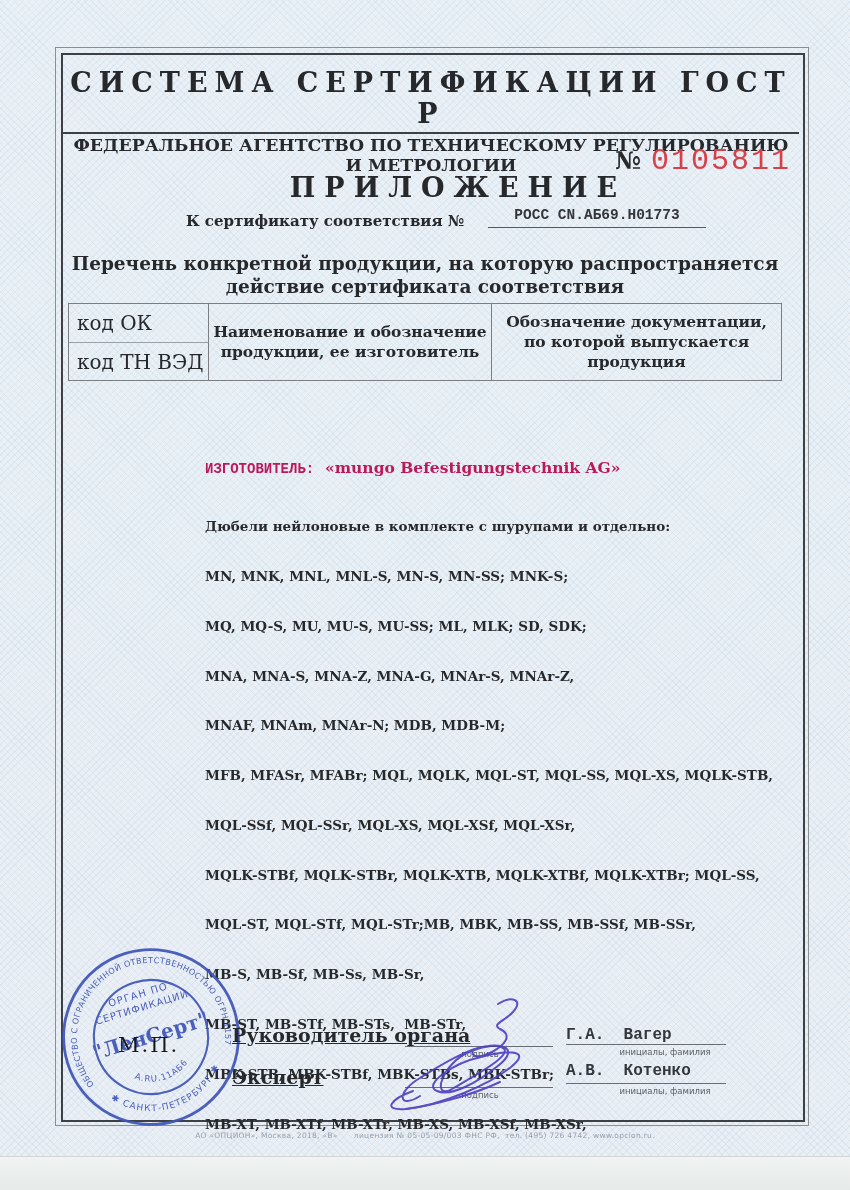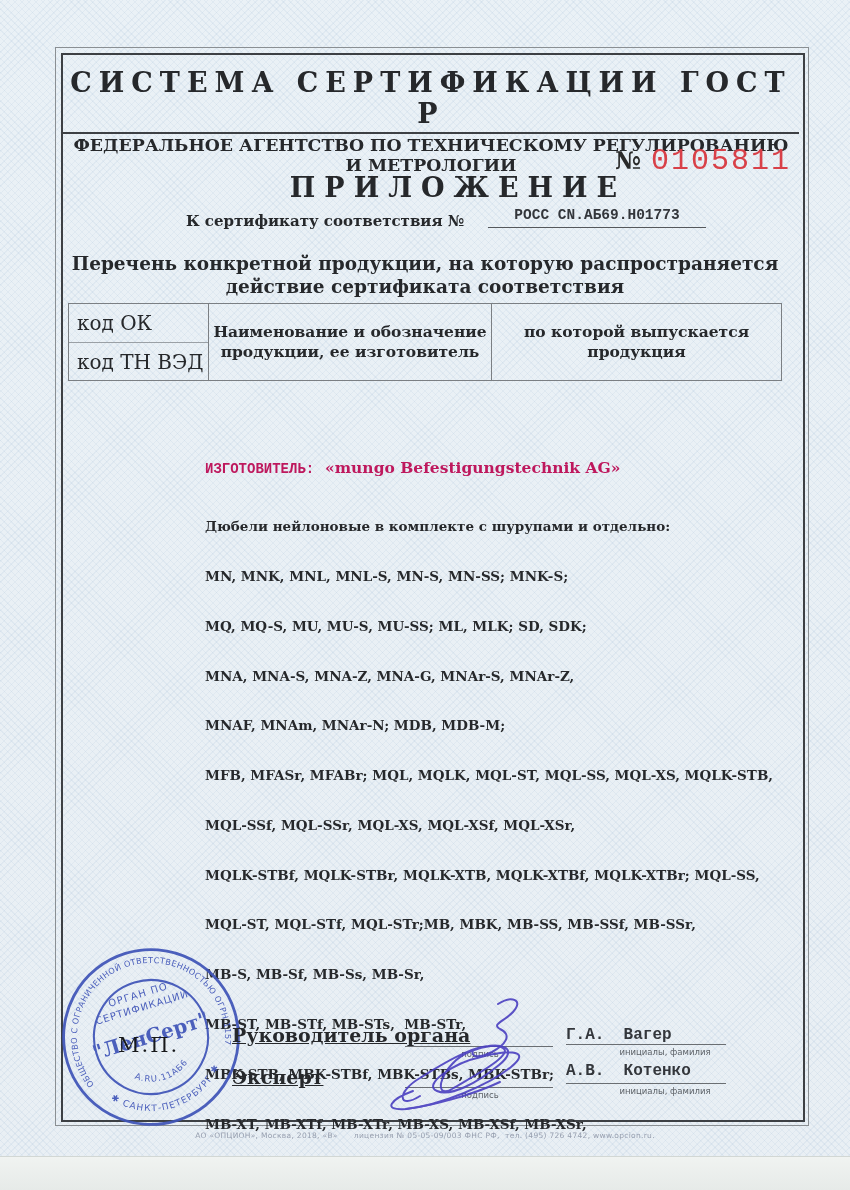--- a/index.html
+++ b/index.html
@@ -78,20 +78,21 @@
 <div class="abs table">
   <div class="t-col1">
     <div>код ОК</div>
     <div>код ТН ВЭД</div>
   </div>
   <div class="t-col2">
     <div>Наименование и обозначение</div>
     <div>продукции, ее изготовитель</div>
   </div>
   <div class="t-col3">
+    <div>Обозначение документации,</div>
     <div>по которой выпускается продукция</div>
   </div>
 </div>
 
 <div class="abs man-block">
   <div><span class="man-label">ИЗГОТОВИТЕЛЬ:</span><span>  «mungo Befestigungstechnik AG»</span></div>
 </div>
 
 <div class="abs products">
   <div>Дюбели нейлоновые в комплекте с шурупами и отдельно:</div>

